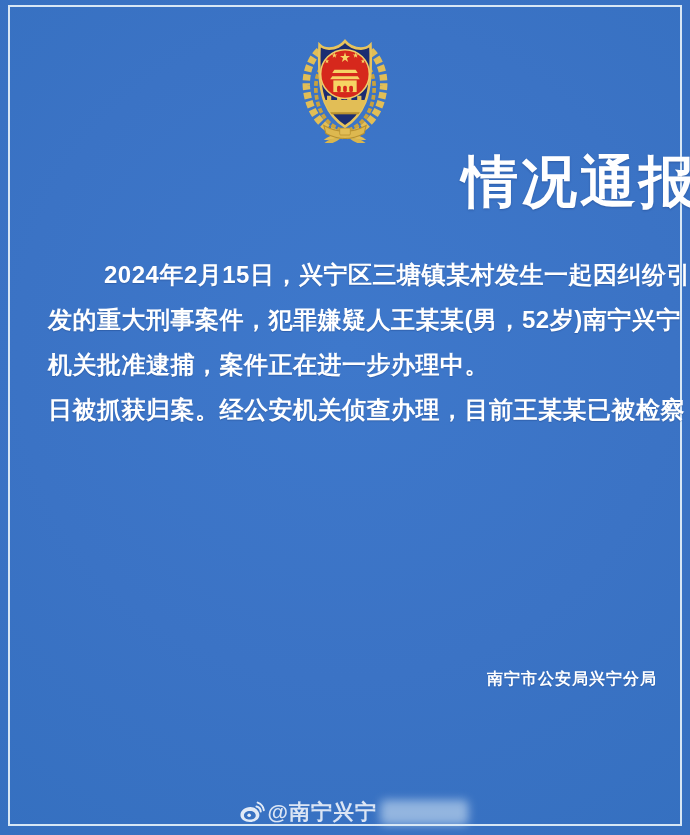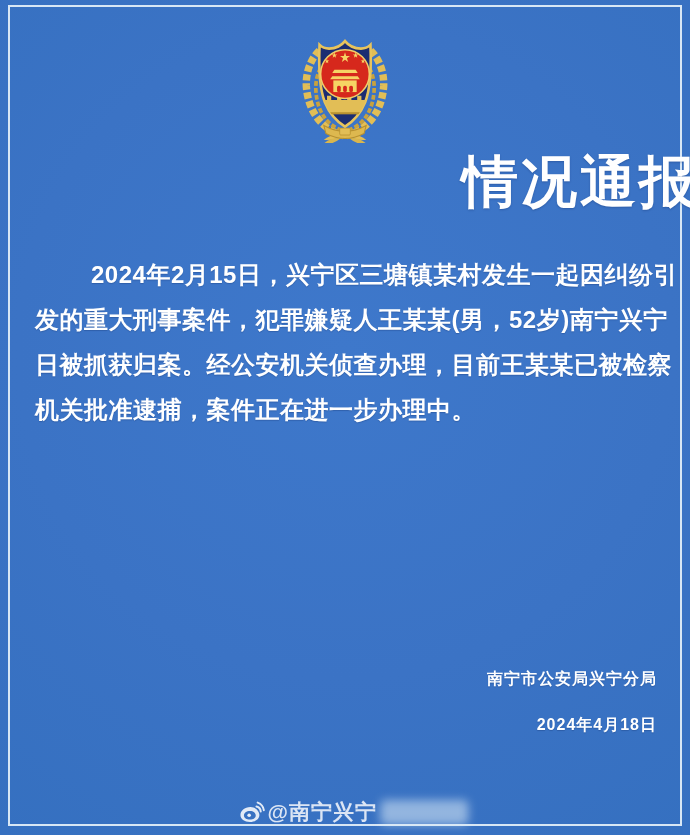--- a/index.html
+++ b/index.html
@@ -22,21 +22,21 @@
     width:106px;height:122px;
   }
   .title{
     position:absolute;top:143px;left:0;width:100%;
     margin:8px;text-align:right;
     font-size:56px;line-height:1.1;font-weight:bold;
     color:#ffffff;letter-spacing:3px;
     text-shadow:0 1px 2px rgba(20,50,110,0.35);
   }
   .body{
-    position:absolute;top:252px;left:35px;right:30px;
+    position:absolute;top:252px;left:48px;right:30px;
     color:#ffffff;font-weight:bold;font-size:24px;
     text-shadow:0 1px 1px rgba(20,50,110,0.3);
   }
   .body .line{
     height:45px;line-height:45px;white-space:nowrap;
     letter-spacing:0.5px;
   }
   .body .line.indent{padding-left:56px;}
   .sig{
     position:absolute;top:656px;right:33px;
@@ -106,27 +106,26 @@
       <rect x="96.5" y="122" width="7" height="12" rx="3"></rect>
       <rect x="108" y="122" width="7" height="12" rx="3"></rect>
     </g>
   </svg>
 
   <h1 class="title">情况通报</h1>
 
   <div class="body">
     <div class="line indent">2024年2月15日，兴宁区三塘镇某村发生一起因纠纷引</div>
     <div class="line">发的重大刑事案件，犯罪嫌疑人王某某(男，52岁)南宁兴宁</div>
+    <div class="line">机关批准逮捕，案件正在进一步办理中。</div>
     <div class="line">日被抓获归案。经公安机关侦查办理，目前王某某已被检察</div>
-    <div class="line">机关批准逮捕，案件正在进一步办理中。</div>
   </div>
 
   <div class="sig">
     <div class="sig-line">南宁市公安局兴宁分局</div>
-    <div class="sig-line">2024年4月18日</div>
   </div>
 
   <div class="watermark">
     <svg class="wb-icon" viewBox="0 0 26 22" aria-hidden="true">
       <path d="M11,6 C5,6 1,10 1,14 C1,18 5,21 10.5,21 C16,21 20,18 20,14 C20,10.5 16.5,6 11,6 Z M10.5,18.5 C7,18.5 4.5,16.8 4.5,14.4 C4.5,12 7,10 10.5,10 C14,10 16.3,12 16.3,14.4 C16.3,16.8 14,18.5 10.5,18.5 Z" fill="rgba(255,255,255,0.85)"></path>
       <circle cx="9.7" cy="14.3" r="1.8" fill="rgba(255,255,255,0.9)"></circle>
       <path d="M17,5.5 a5.5,5.5 0 0 1 4.3,5" stroke="rgba(255,255,255,0.85)" stroke-width="2" fill="none" stroke-linecap="round"></path>
       <path d="M18.2,1.6 a9.5,9.5 0 0 1 6.2,7.6" stroke="rgba(255,255,255,0.85)" stroke-width="2" fill="none" stroke-linecap="round"></path>
     </svg>
     <span>@南宁兴宁</span>

